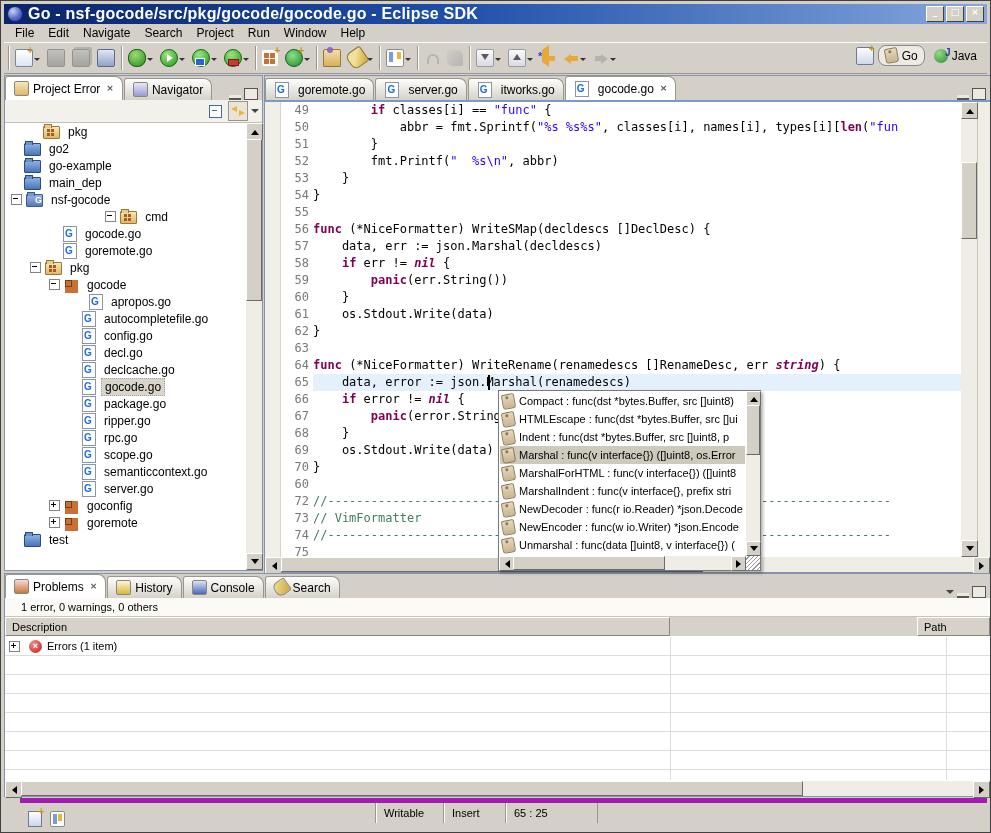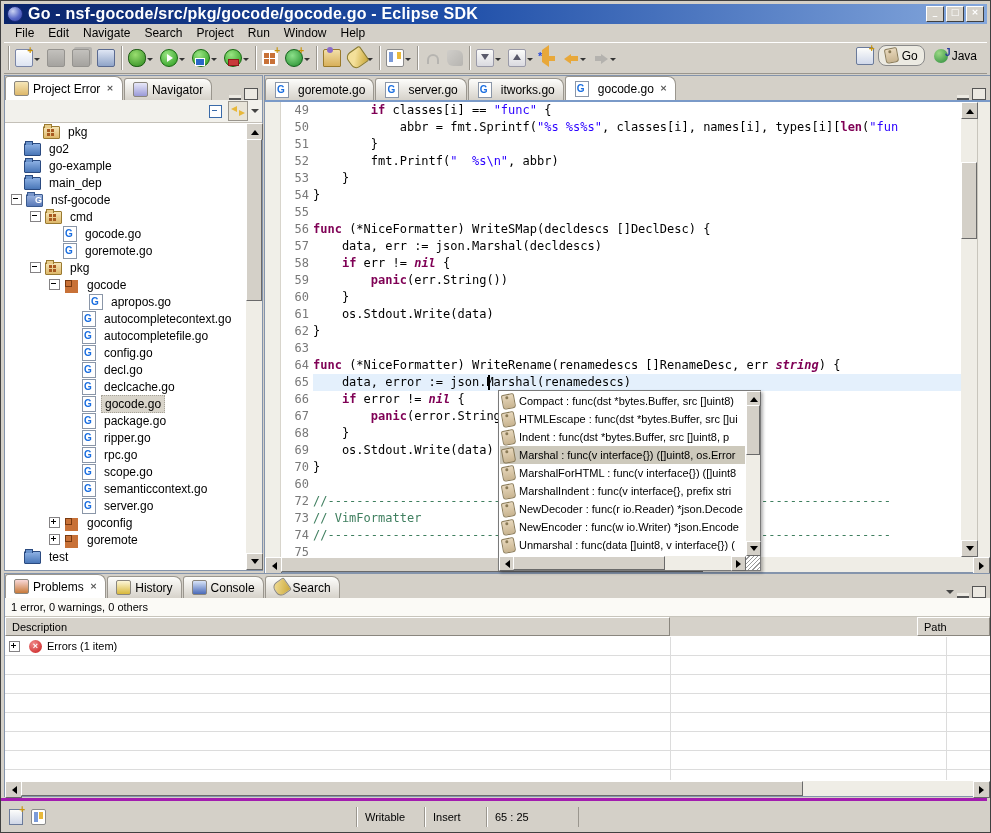--- a/index.html
+++ b/index.html
@@ -148,32 +148,32 @@
   
   #popup{left:497px;top:389px;width:261px;height:179px;background:#fff;border:1px solid #7a7a7a;box-shadow:2px 2px 3px rgba(0,0,0,.3);z-index:50}
   #popup-items{position:absolute;left:1px;right:15px;top:1px;bottom:15px;overflow:hidden}
   .pitem{display:flex;align-items:center;gap:4px;height:18px;padding:0 2px;white-space:nowrap;font-size:11px;font-family:"Liberation Sans",sans-serif}
   .pitem.selected{background:#cdc9bc}
   .grip{position:absolute;right:0;bottom:0;width:14px;height:14px;
     background:repeating-linear-gradient(135deg,#fff 0 2px,#9a9a9a 2px 3px)}
   
   #problems{left:3px;top:572px;width:985px;height:222px}
   #problems-tabs{background:#d4d0c8}
-  #summary{height:18px;line-height:18px;padding-left:6px;background:#fbfaf6;border-bottom:1px solid #c8c5bc;font-size:11px}
+  #summary{height:18px;line-height:18px;padding-left:16px;background:#fbfaf6;border-bottom:1px solid #c8c5bc;font-size:11px}
   #phead{display:flex;height:19px;background:#d6d2ca}
   .hcell{border:1px solid;border-color:#fff #8a867e #8a867e #fff;padding:1px 6px;font-size:11px;display:flex;align-items:center;gap:6px;box-sizing:border-box}
   .sort-asc{width:0;height:0;border:4px solid transparent;border-bottom:5px solid #aaa7a0;margin-top:-4px}
   #prows{position:absolute;left:0;right:0;top:63px;bottom:16px;background:
      repeating-linear-gradient(to bottom,#fff 0 18px,#dcdcdc 18px 19px)}
   .colline{position:absolute;top:0;bottom:0;width:1px;background:#dcdcdc}
   .prow{display:flex;align-items:center;height:18px;gap:5px;padding-left:4px;font-size:11px}
   .i-error{width:13px;height:13px;border-radius:50%;background:radial-gradient(circle at 35% 30%,#f08a8a,#c81a1a);
      color:#fff;font:bold 9px/13px sans-serif;text-align:center}
   
-  #statusbar{left:0;top:797px;right:3px;height:31px;border-top:3px solid #a21caf;display:flex;align-items:center}
+  #statusbar{left:19px;top:797px;right:3px;height:31px;border-top:5px solid #a21caf;display:flex;}
   .sfield{height:20px;line-height:20px;padding-left:8px;font-size:11px;border-left:1px solid #9a968e;box-shadow:1px 0 0 #fff inset;position:absolute}
   .i-fastview{width:12px;height:14px;background:linear-gradient(#fdfdfb,#cfd6e6);border:1px solid #6a7a9a;position:relative}
   .i-fastview::after{content:"+";position:absolute;right:-3px;top:-5px;color:#c8940a;font:bold 10px/10px sans-serif}
 </style>
 </head>
 <body>
 
 <div id="titlebar" class="abs">
   <span id="eclipse-icon"></span>
   <span id="title-text">Go - nsf-gocode/src/pkg/gocode/gocode.go - Eclipse SDK</span>
@@ -342,21 +342,21 @@
       <div class="trow" style="padding-left: 6px;">
         <span class="exp-spacer"></span>
         <span class="ticon t-folder"></span>
         <span class="tlabel">main_dep</span>
       </div>
       <div class="trow" style="padding-left: 6px;">
         <span class="exp"></span>
         <span class="ticon t-project"></span>
         <span class="tlabel">nsf-gocode</span>
       </div>
-      <div class="trow" style="padding-left: 25px;">
+      <div class="trow" style="padding-left: 25px; justify-content: center;">
         <span class="exp"></span>
         <span class="ticon t-srcfolder"></span>
         <span class="tlabel">cmd</span>
       </div>
       <div class="trow" style="padding-left: 44px;">
         <span class="exp-spacer"></span>
         <span class="ticon t-gofile"></span>
         <span class="tlabel">gocode.go</span>
       </div>
       <div class="trow" style="padding-left: 44px;">
@@ -371,25 +371,20 @@
       </div>
       <div class="trow" style="padding-left: 44px;">
         <span class="exp"></span>
         <span class="ticon t-package"></span>
         <span class="tlabel">gocode</span>
       </div>
       <div class="trow" style="padding-left: 70px;">
         <span class="exp-spacer"></span>
         <span class="ticon t-gofile"></span>
         <span class="tlabel">apropos.go</span>
-      </div>
-      <div class="trow" style="padding-left: 63px;">
-        <span class="exp-spacer"></span>
-        <span class="ticon t-gofile"></span>
-        <span class="tlabel">autocompletecontext.go</span>
       </div>
       <div class="trow" style="padding-left: 63px;">
         <span class="exp-spacer"></span>
         <span class="ticon t-gofile"></span>
         <span class="tlabel">autocompletefile.go</span>
       </div>
       <div class="trow" style="padding-left: 63px;">
         <span class="exp-spacer"></span>
         <span class="ticon t-gofile"></span>
         <span class="tlabel">config.go</span>

